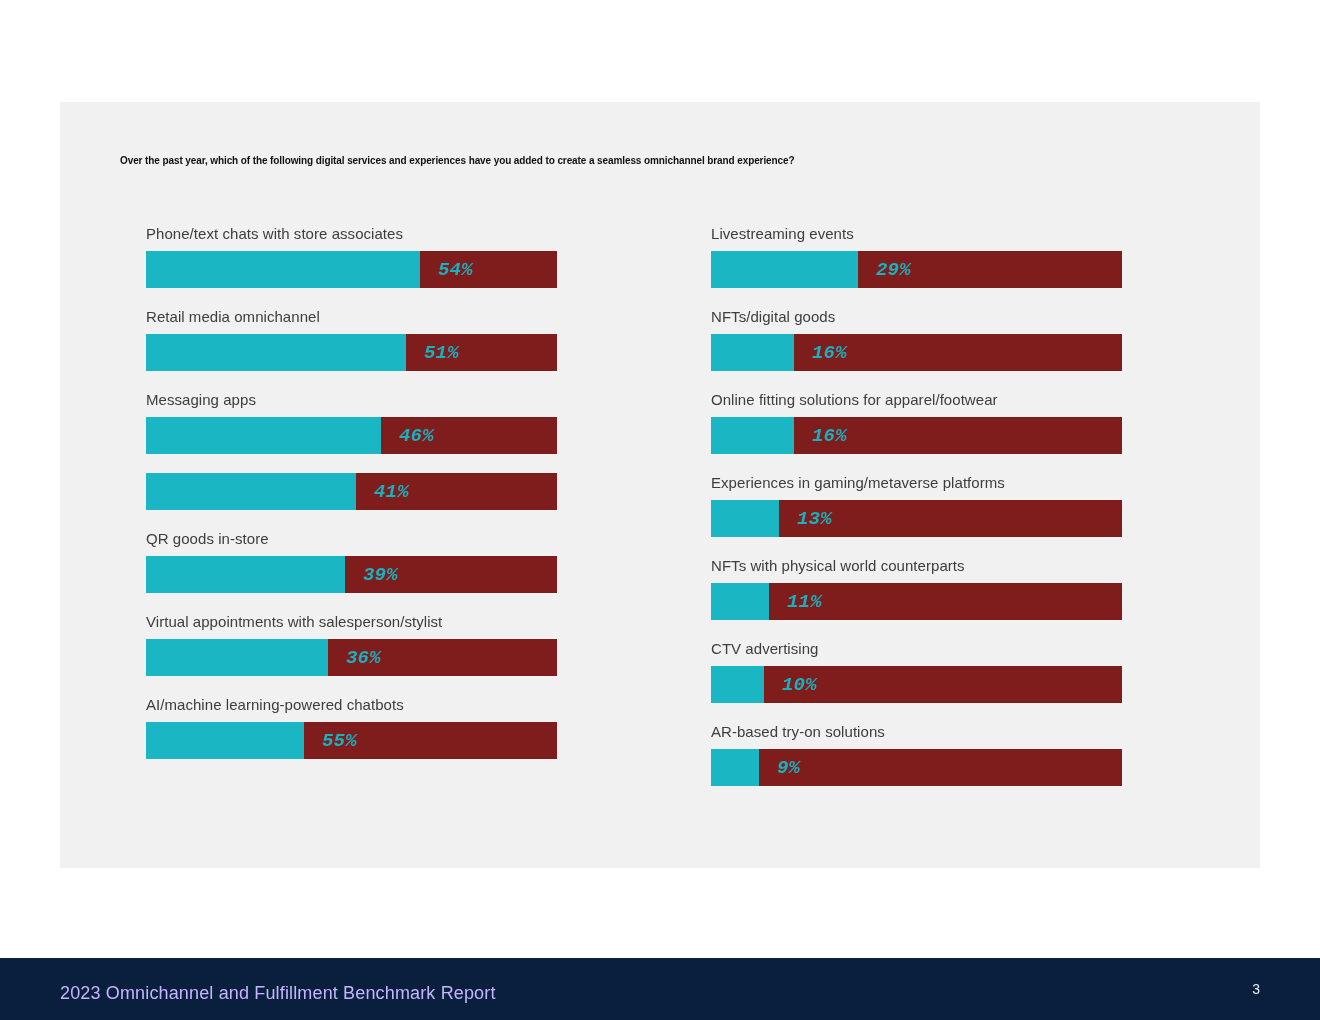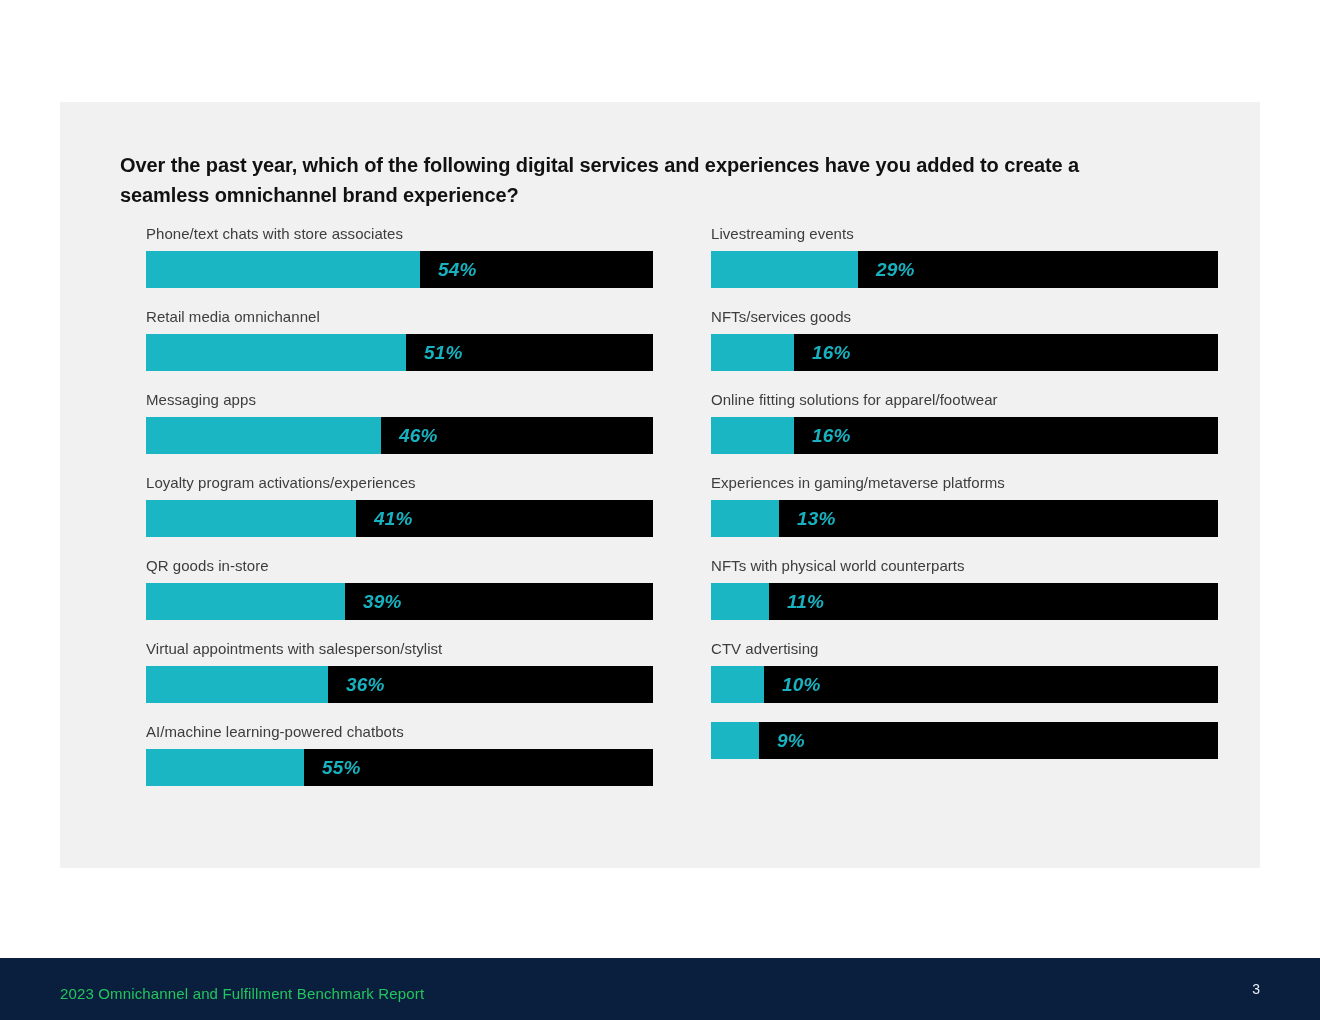--- a/index.html
+++ b/index.html
@@ -25,23 +25,23 @@
     width: 1200px;
     height: 766px;
     background: #f1f1f1;
   }
 
   .panel-title {
     position: absolute;
     left: 60px;
     top: 48px;
     width: 1000px;
-    font-size: 20px;
+    font-size: 10px;
     font-weight: bold;
-    line-height: 30px;
+    line-height: 22px;
     color: #111111;
     letter-spacing: -0.1px;
   }
 
   
   .columns {
     position: absolute;
     left: 0;
     top: 122px;
     width: 1200px;
@@ -62,22 +62,23 @@
     color: #3d3d3d;
     line-height: 20px;
     margin-bottom: 7px;
     white-space: nowrap;
     letter-spacing: 0.05px;
   }
 
   .bar-track {
     position: relative;
     height: 37px;
-    width: 507px;
-    background: #000000;
+    width: 411px;
+    background: #7f1d1d;
+    font-family: Liberation Mono, monospace;
   }
   .bar-fill {
     position: absolute;
     left: 0;
     top: 0;
     height: 37px;
     background: #1ab6c3;
   }
   .bar-value {
     position: absolute;
@@ -100,22 +101,22 @@
     bottom: 0;
     width: 1320px;
     height: 62px;
     background: #0a1f3d;
     display: flex;
     align-items: center;
     justify-content: space-between;
     padding: 0 60px;
   }
   .footer-title {
-    font-size: 15px;
-    color: #22c55e;
+    font-size: 18px;
+    color: #c4b5fd;
     letter-spacing: 0.15px;
     margin-top: 8px;
   }
   .footer-page {
     font-size: 14px;
     color: #e8eef5;
   }
 </style>
 </head>
 <body>
@@ -141,21 +142,20 @@
           </div>
         </div>
         <div class="bar-row">
           <div class="bar-label">Messaging apps</div>
           <div class="bar-track">
             <div class="bar-fill" style="width: 235px;"></div>
             <div class="bar-value" style="left: 253px;">46%</div>
           </div>
         </div>
         <div class="bar-row">
-          <div class="bar-label">Loyalty program activations/experiences</div>
           <div class="bar-track">
             <div class="bar-fill" style="width: 210px;"></div>
             <div class="bar-value" style="left: 228px;">41%</div>
           </div>
         </div>
         <div class="bar-row">
           <div class="bar-label">QR goods in-store</div>
           <div class="bar-track">
             <div class="bar-fill" style="width: 199px;"></div>
             <div class="bar-value" style="left: 217px;">39%</div>
@@ -178,21 +178,21 @@
       </div>
     <div class="column" id="col-1">
         <div class="bar-row">
           <div class="bar-label">Livestreaming events</div>
           <div class="bar-track">
             <div class="bar-fill" style="width: 147px;"></div>
             <div class="bar-value" style="left: 165px;">29%</div>
           </div>
         </div>
         <div class="bar-row">
-          <div class="bar-label">NFTs/services goods</div>
+          <div class="bar-label">NFTs/digital goods</div>
           <div class="bar-track">
             <div class="bar-fill" style="width: 83px;"></div>
             <div class="bar-value" style="left: 101px;">16%</div>
           </div>
         </div>
         <div class="bar-row">
           <div class="bar-label">Online fitting solutions for apparel/footwear</div>
           <div class="bar-track">
             <div class="bar-fill" style="width: 83px;"></div>
             <div class="bar-value" style="left: 101px;">16%</div>
@@ -213,20 +213,21 @@
           </div>
         </div>
         <div class="bar-row">
           <div class="bar-label">CTV advertising</div>
           <div class="bar-track">
             <div class="bar-fill" style="width: 53px;"></div>
             <div class="bar-value" style="left: 71px;">10%</div>
           </div>
         </div>
         <div class="bar-row">
+          <div class="bar-label">AR-based try-on solutions</div>
           <div class="bar-track">
             <div class="bar-fill" style="width: 48px;"></div>
             <div class="bar-value" style="left: 66px;">9%</div>
           </div>
         </div>
       </div>
   </div>
 
 </div>
 

